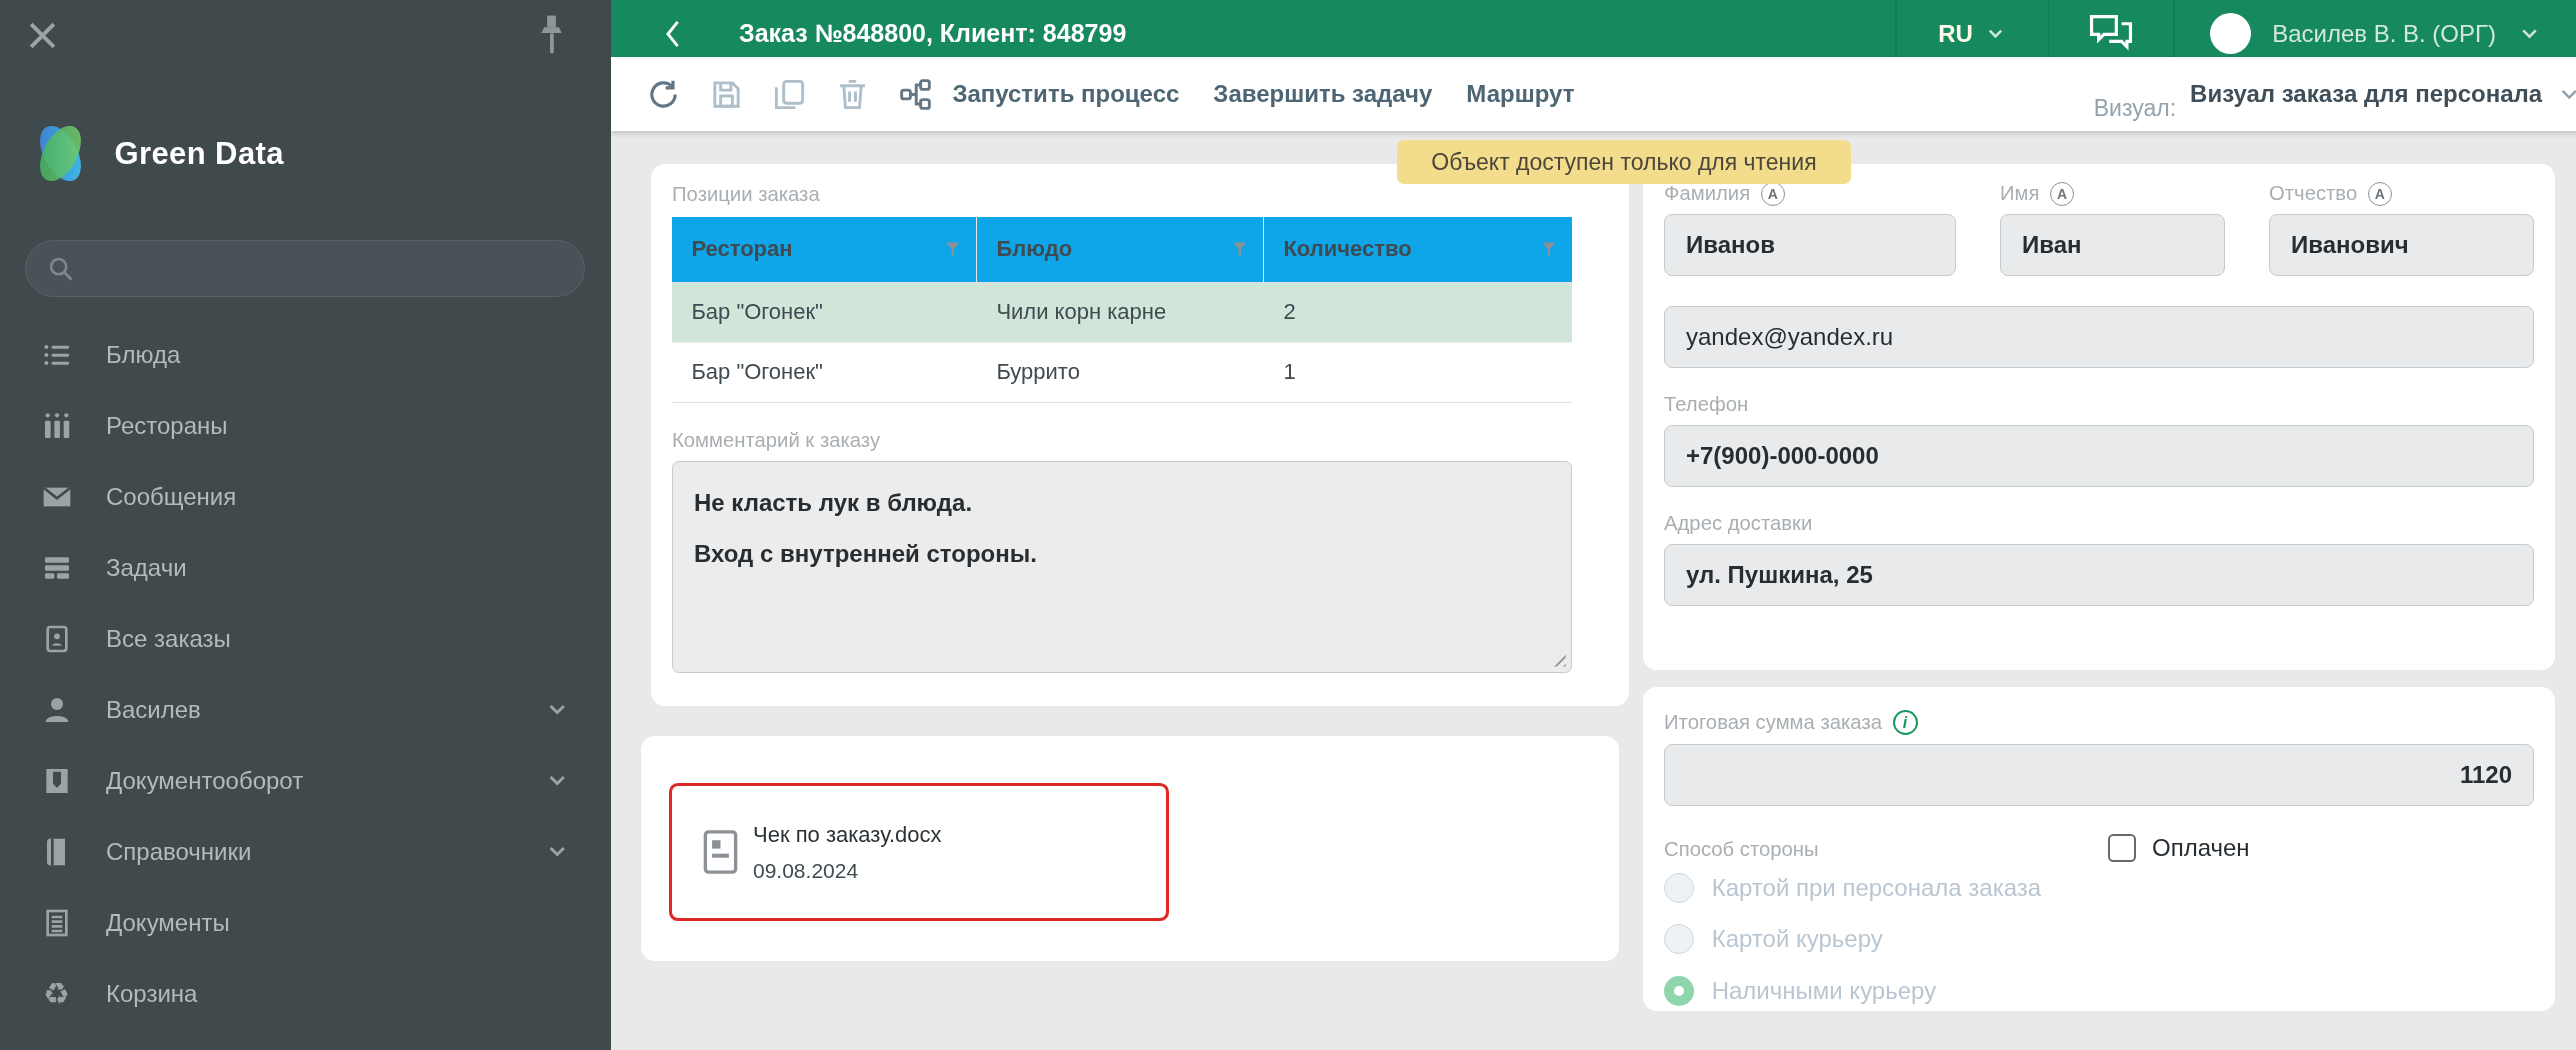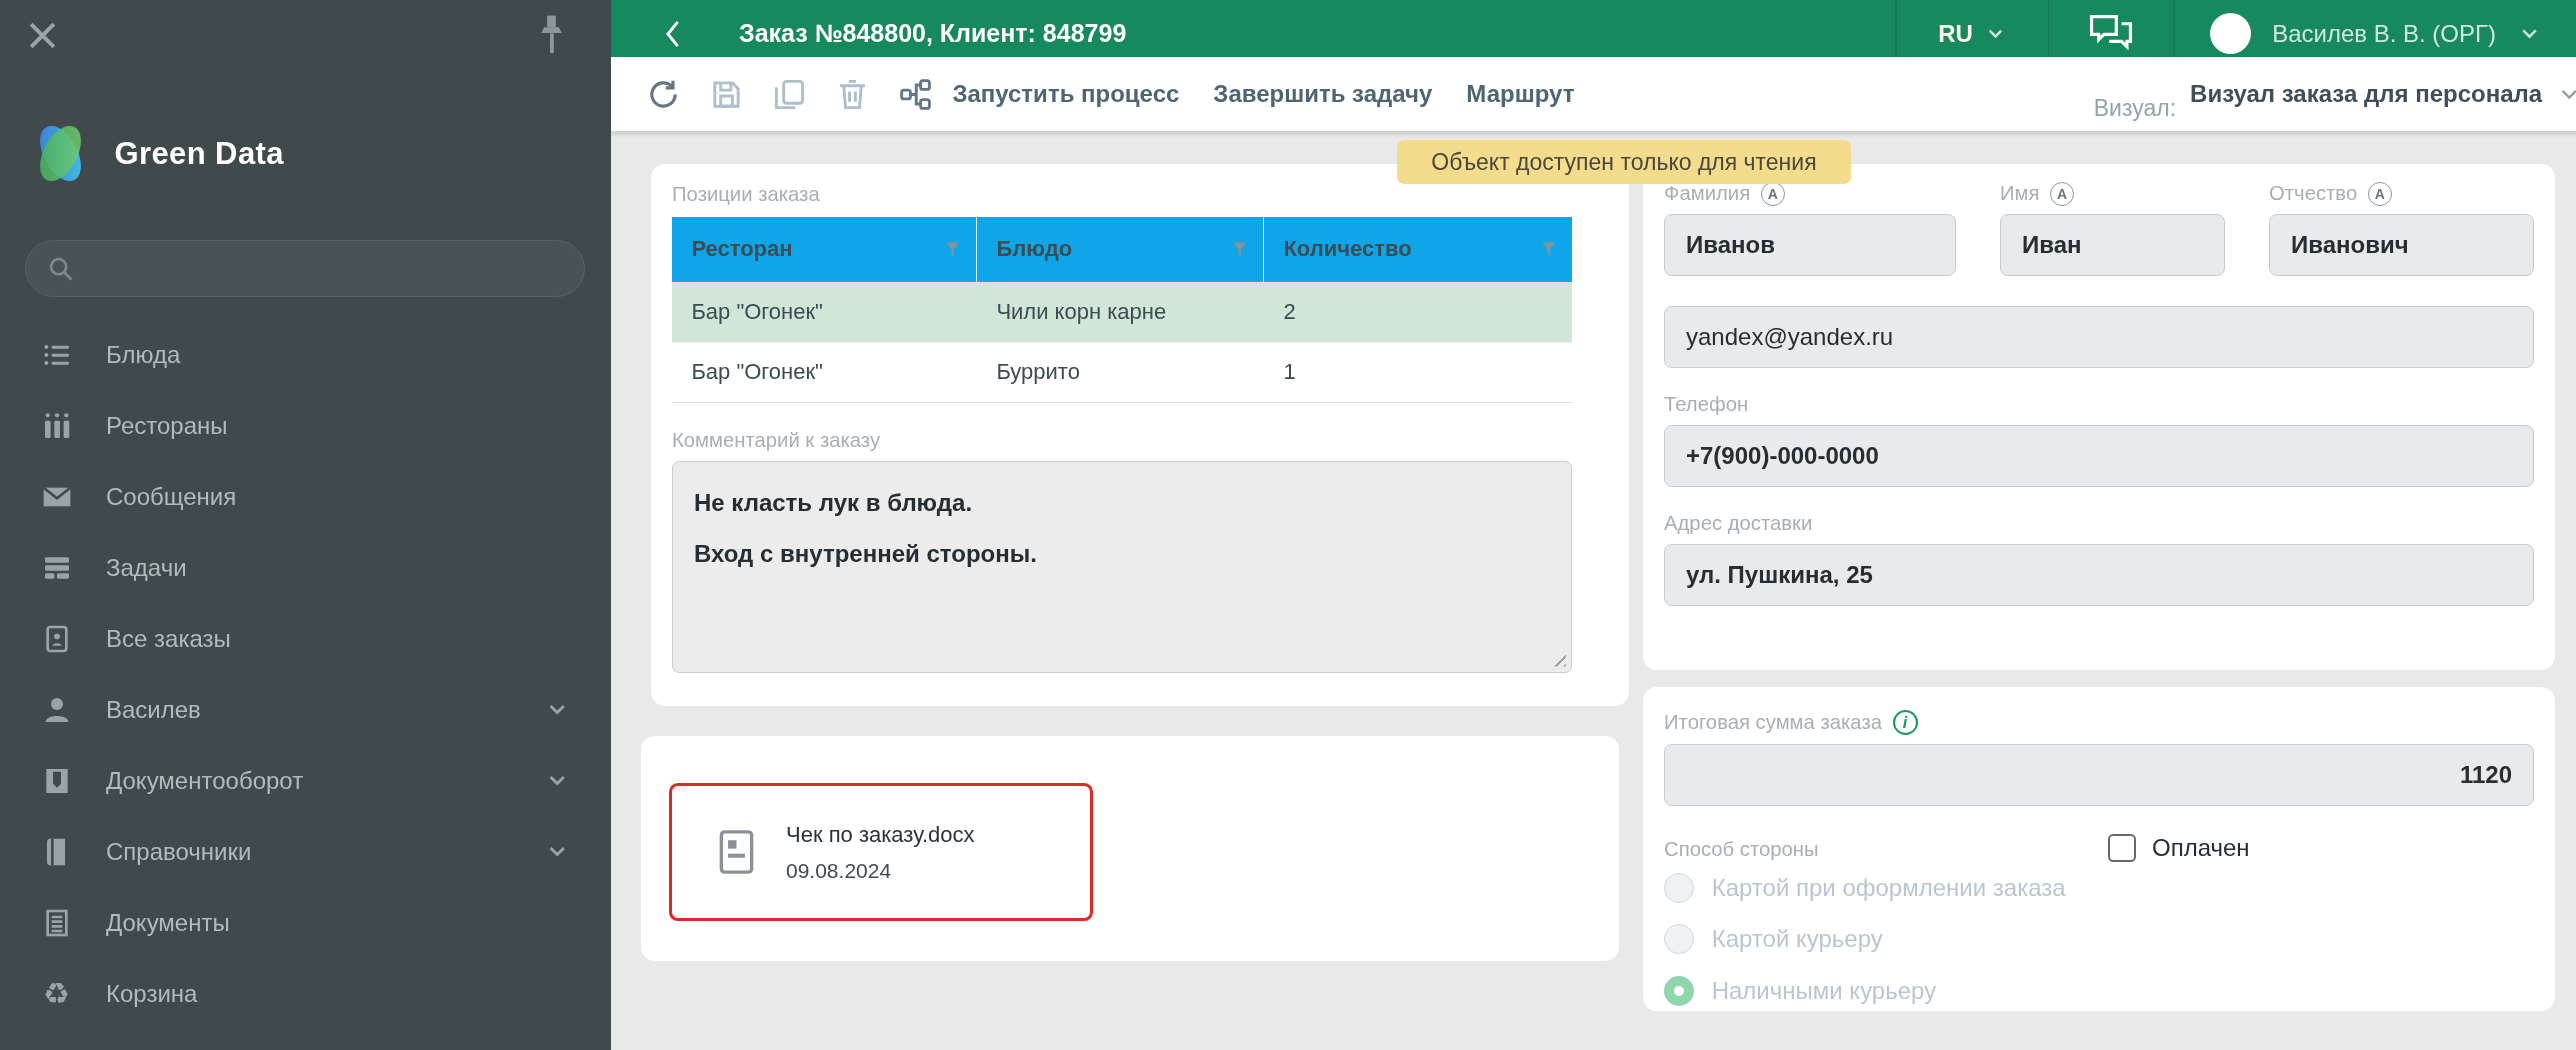--- a/index.html
+++ b/index.html
@@ -80,22 +80,22 @@
 
   .comment-label{margin-top:26.5px;}
   .ta-wrap{position:relative;margin-top:8.8px;}
   .comment-ta{width:900px;height:212px;box-sizing:border-box;background:#ececec;border:0.9px solid #c9cccd;border-radius:7px;
       padding:16px 21px;font-size:24px;font-weight:700;color:#272e33;line-height:2.1;resize:none;outline:none;font-family:inherit;}
   .grip{position:absolute;right:6.2px;bottom:9.7px;width:17.7px;height:17.7px;cursor:nwse-resize;
       background:repeating-linear-gradient(135deg,transparent 0 4.4px,#9aa0a4 4.4px 6.2px);
       clip-path:polygon(100% 0,100% 100%,0 100%);}
 
   
-  .attach-item{margin:28px 0 0 7px;width:424px;height:138px;border:3.5px solid #de2a26;border-radius:8.8px;
-      display:flex;align-items:center;gap:31px;padding-left:46px;box-sizing:border-box;cursor:pointer;}
+  .attach-item{margin:28px 0 0 7px;width:500px;height:138px;border:3.5px solid #de2a26;border-radius:8.8px;
+      display:flex;align-items:center;gap:14px;padding-left:30px;box-sizing:border-box;cursor:pointer;}
   .attach-icon{color:#8b9196;flex:none;}
   .attach-name{font-size:22px;color:#2b3338;}
   .attach-date{font-size:21px;color:#3f4a51;margin-top:10.6px;}
 
   
   .row3{display:grid;grid-template-columns:292px 225px 265px;column-gap:44px;}
   .input{height:62px;background:#e9eaeb;border:0.9px solid #c6cbce;border-radius:8px;display:flex;align-items:center;
       padding:0 21px;font-size:24px;font-weight:700;color:#272e33;box-sizing:border-box;margin-top:8.8px;}
   .input.regular{font-weight:400;}
   .mt{margin-top:30px;}
@@ -488,21 +488,21 @@
     <div class="fld-label">
       <span>Итоговая сумма заказа</span>
       <span class="info-icon"></span>
     </div>
     <div class="input sum-input">1120</div>
 
     <div class="fld-label pay-label">Способ стороны</div>
 
     <div class="radio-row">
       <span class="radio"></span>
-      <span class="radio-label">Картой при оформлении заказа</span>
+      <span class="radio-label">Картой при персонала заказа</span>
     </div>
     <div class="radio-row">
       <span class="radio"></span>
       <span class="radio-label">Картой курьеру</span>
     </div>
     <div class="radio-row">
       <span class="radio on"></span>
       <span class="radio-label">Наличными курьеру</span>
     </div>
 

